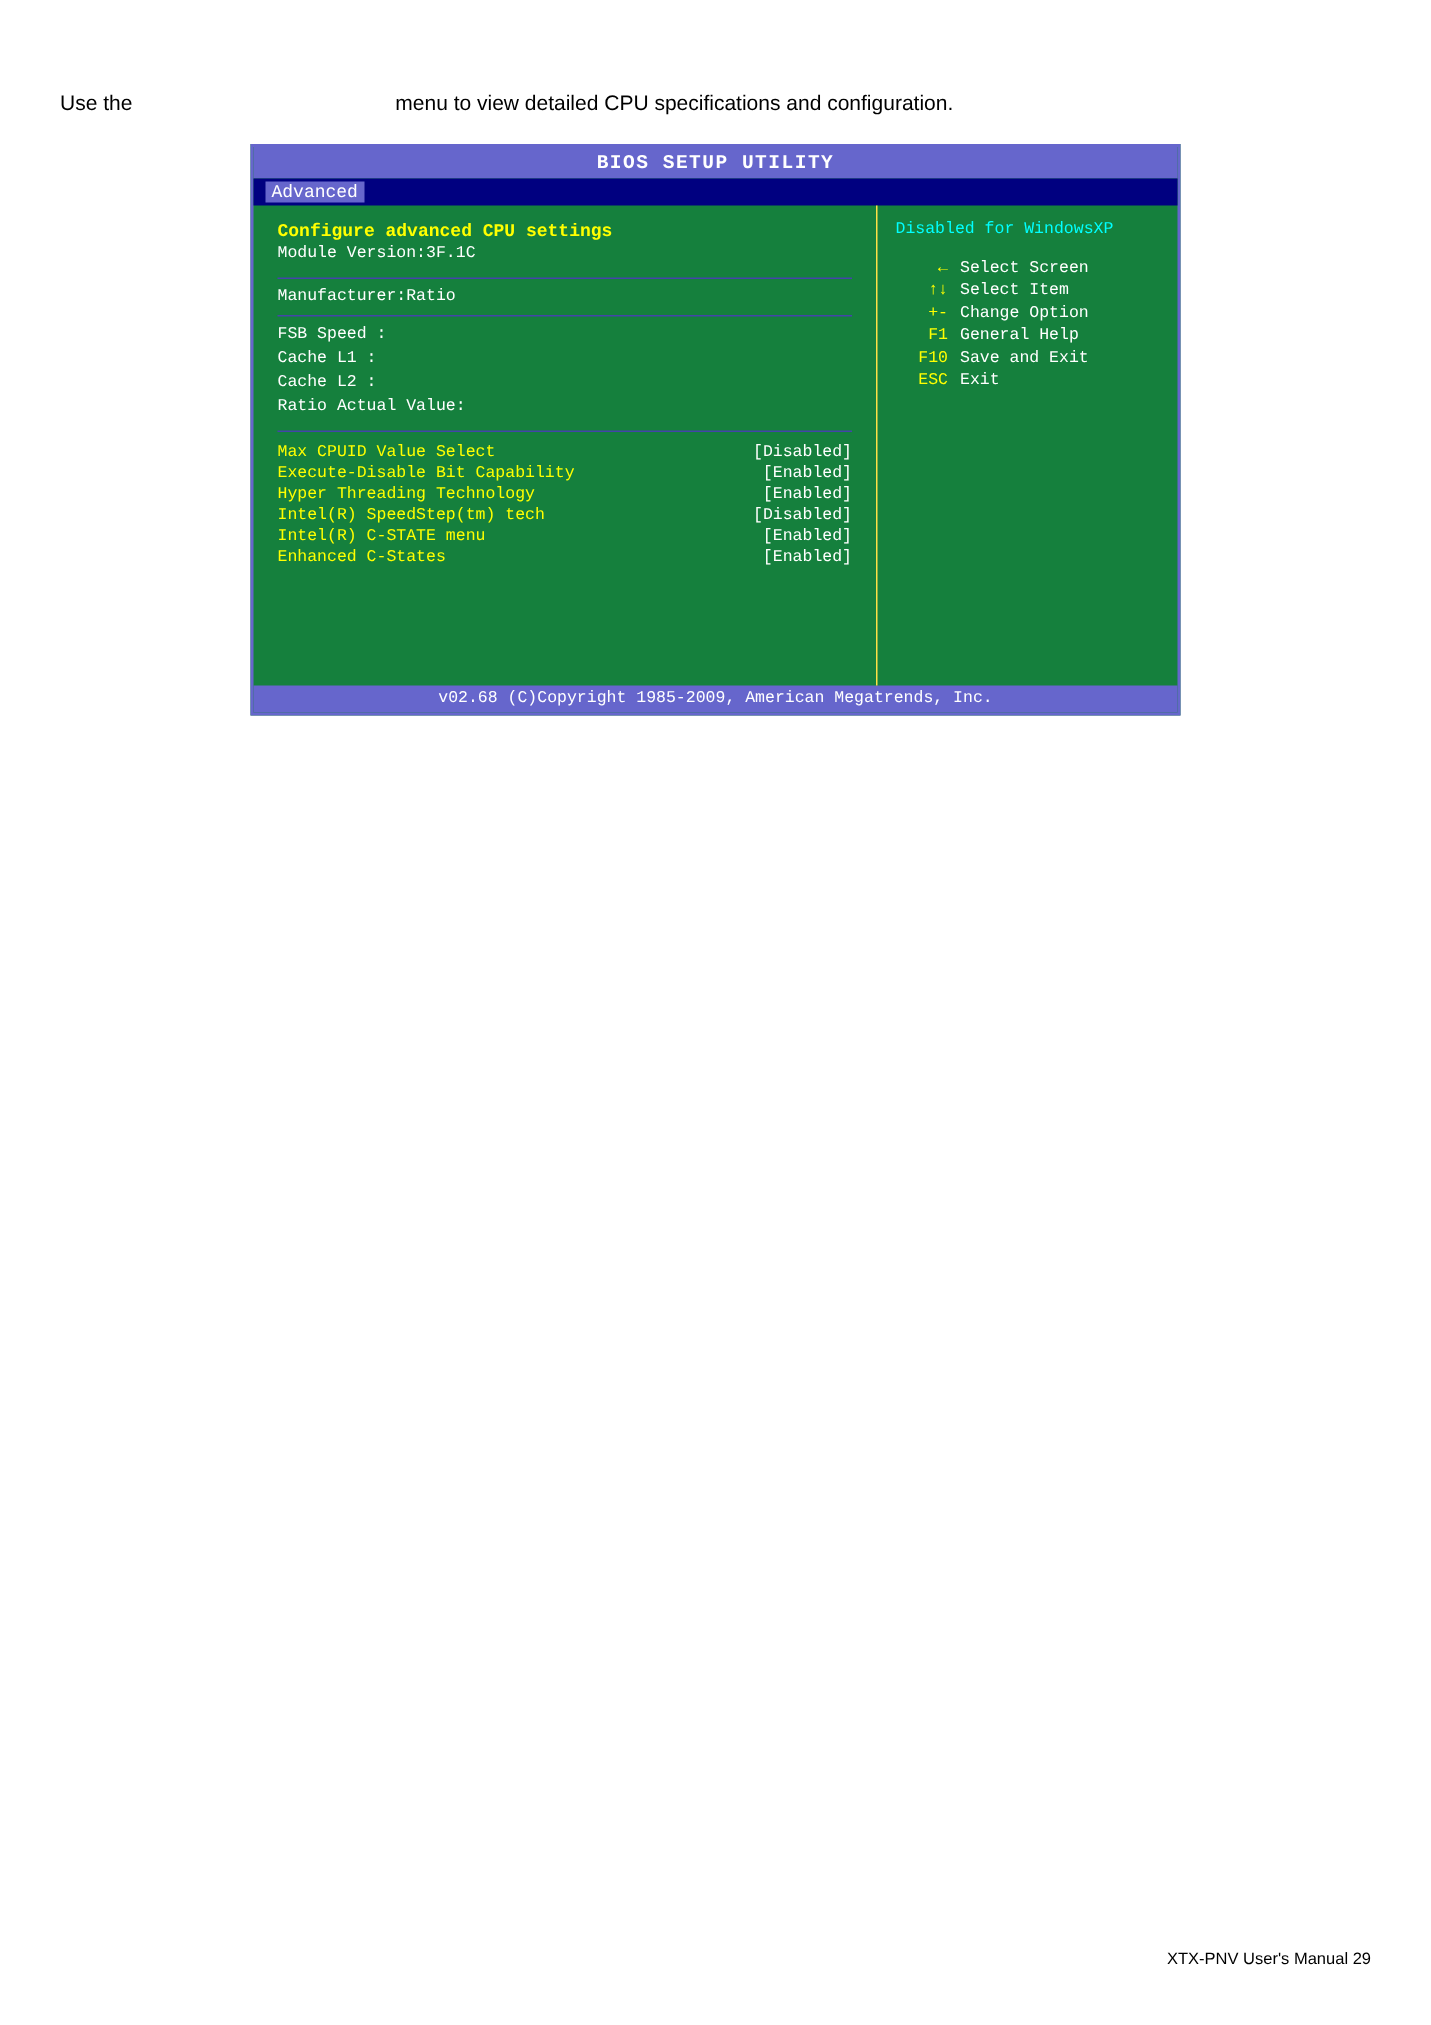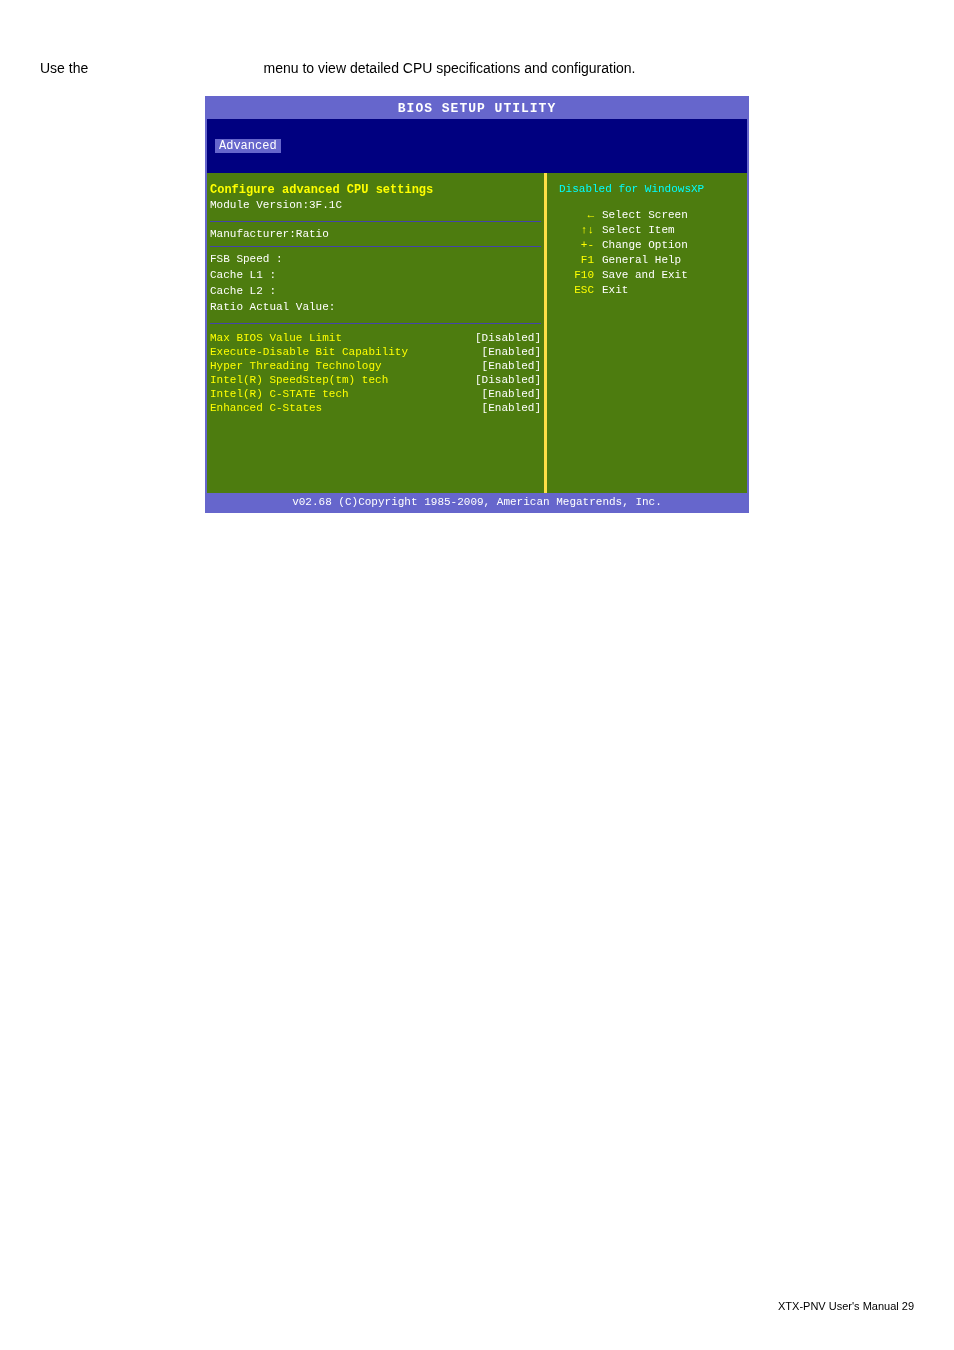--- a/index.html
+++ b/index.html
@@ -21,41 +21,41 @@
       font-size: 14px;
       color: #000;
       margin-bottom: 20px;
       display: flex;
       align-items: center;
       gap: 4px;
     }
 
     
     .bios-container {
-      width: 544px;
+      width: 620px;
       margin: 0 auto;
       border: 2px solid #6666cc;
-      background: #4d7c0f;
+      background: #15803d;
       font-family: 'Courier New', Courier, monospace;
     }
 
     .bios-title-bar {
       background: #6666cc;
       color: #ffffff;
       text-align: center;
       padding: 3px 0;
       font-family: 'Courier New', Courier, monospace;
       font-size: 13px;
       font-weight: bold;
       letter-spacing: 1px;
     }
 
     .bios-menu-bar {
       background: #000080;
-      padding: 20px 8px;
+      padding: 2px 8px;
       display: flex;
       gap: 20px;
     }
 
     .bios-menu-item {
       color: #ffffff;
       font-family: 'Courier New', Courier, monospace;
       font-size: 12px;
       cursor: pointer;
     }
@@ -66,22 +66,22 @@
       padding: 0 4px;
     }
 
     .bios-body {
       display: flex;
       min-height: 320px;
     }
 
     .bios-left {
       flex: 1;
-      padding: 10px 3px;
-      border-right: 3px solid #fde047;
+      padding: 10px 16px;
+      border-right: 1px solid #fde047;
     }
 
     .bios-right {
       width: 200px;
       padding: 10px 12px;
       display: flex;
       flex-direction: column;
       align-items: flex-start;
     }
 
@@ -225,37 +225,37 @@
           <div class="bios-info-text">FSB Speed   :</div>
           <div class="bios-info-text">Cache L1    :</div>
           <div class="bios-info-text">Cache L2    :</div>
           <div class="bios-info-text">Ratio Actual Value:</div>
         </div>
 
         <div class="separator-line"></div>
 
         <div class="bios-settings-area">
           <div class="bios-setting-row">
-            <span class="bios-setting-name">Max BIOS Value Limit</span>
+            <span class="bios-setting-name">Max CPUID Value Select</span>
             <span class="bios-setting-value">[Disabled]</span>
           </div>
           <div class="bios-setting-row">
             <span class="bios-setting-name">Execute-Disable Bit Capability</span>
             <span class="bios-setting-value">[Enabled]</span>
           </div>
           <div class="bios-setting-row">
             <span class="bios-setting-name">Hyper Threading Technology</span>
             <span class="bios-setting-value">[Enabled]</span>
           </div>
           <div class="bios-setting-row">
             <span class="bios-setting-name">Intel(R) SpeedStep(tm) tech</span>
             <span class="bios-setting-value">[Disabled]</span>
           </div>
           <div class="bios-setting-row">
-            <span class="bios-setting-name">Intel(R) C-STATE tech</span>
+            <span class="bios-setting-name">Intel(R) C-STATE menu</span>
             <span class="bios-setting-value">[Enabled]</span>
           </div>
           <div class="bios-setting-row">
             <span class="bios-setting-name">Enhanced C-States</span>
             <span class="bios-setting-value">[Enabled]</span>
           </div>
         </div>
       </div>
 
       <div class="bios-right">

